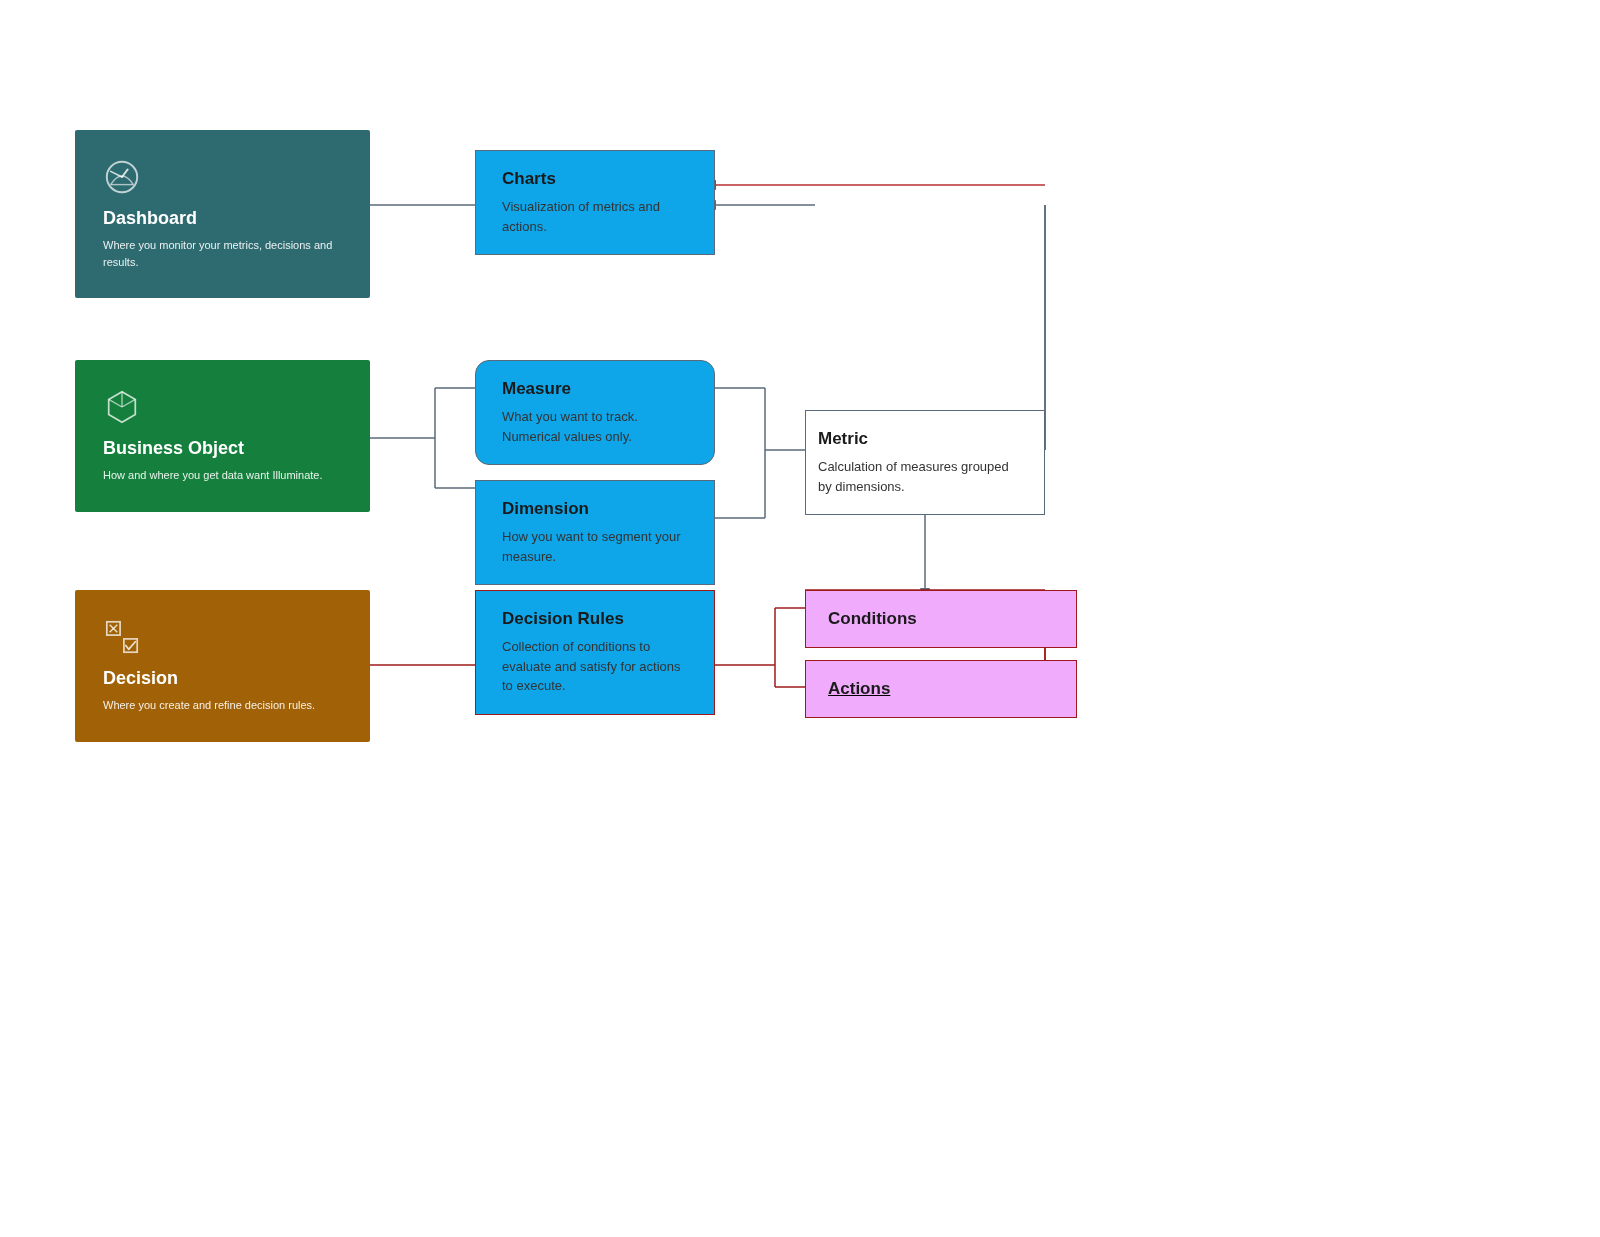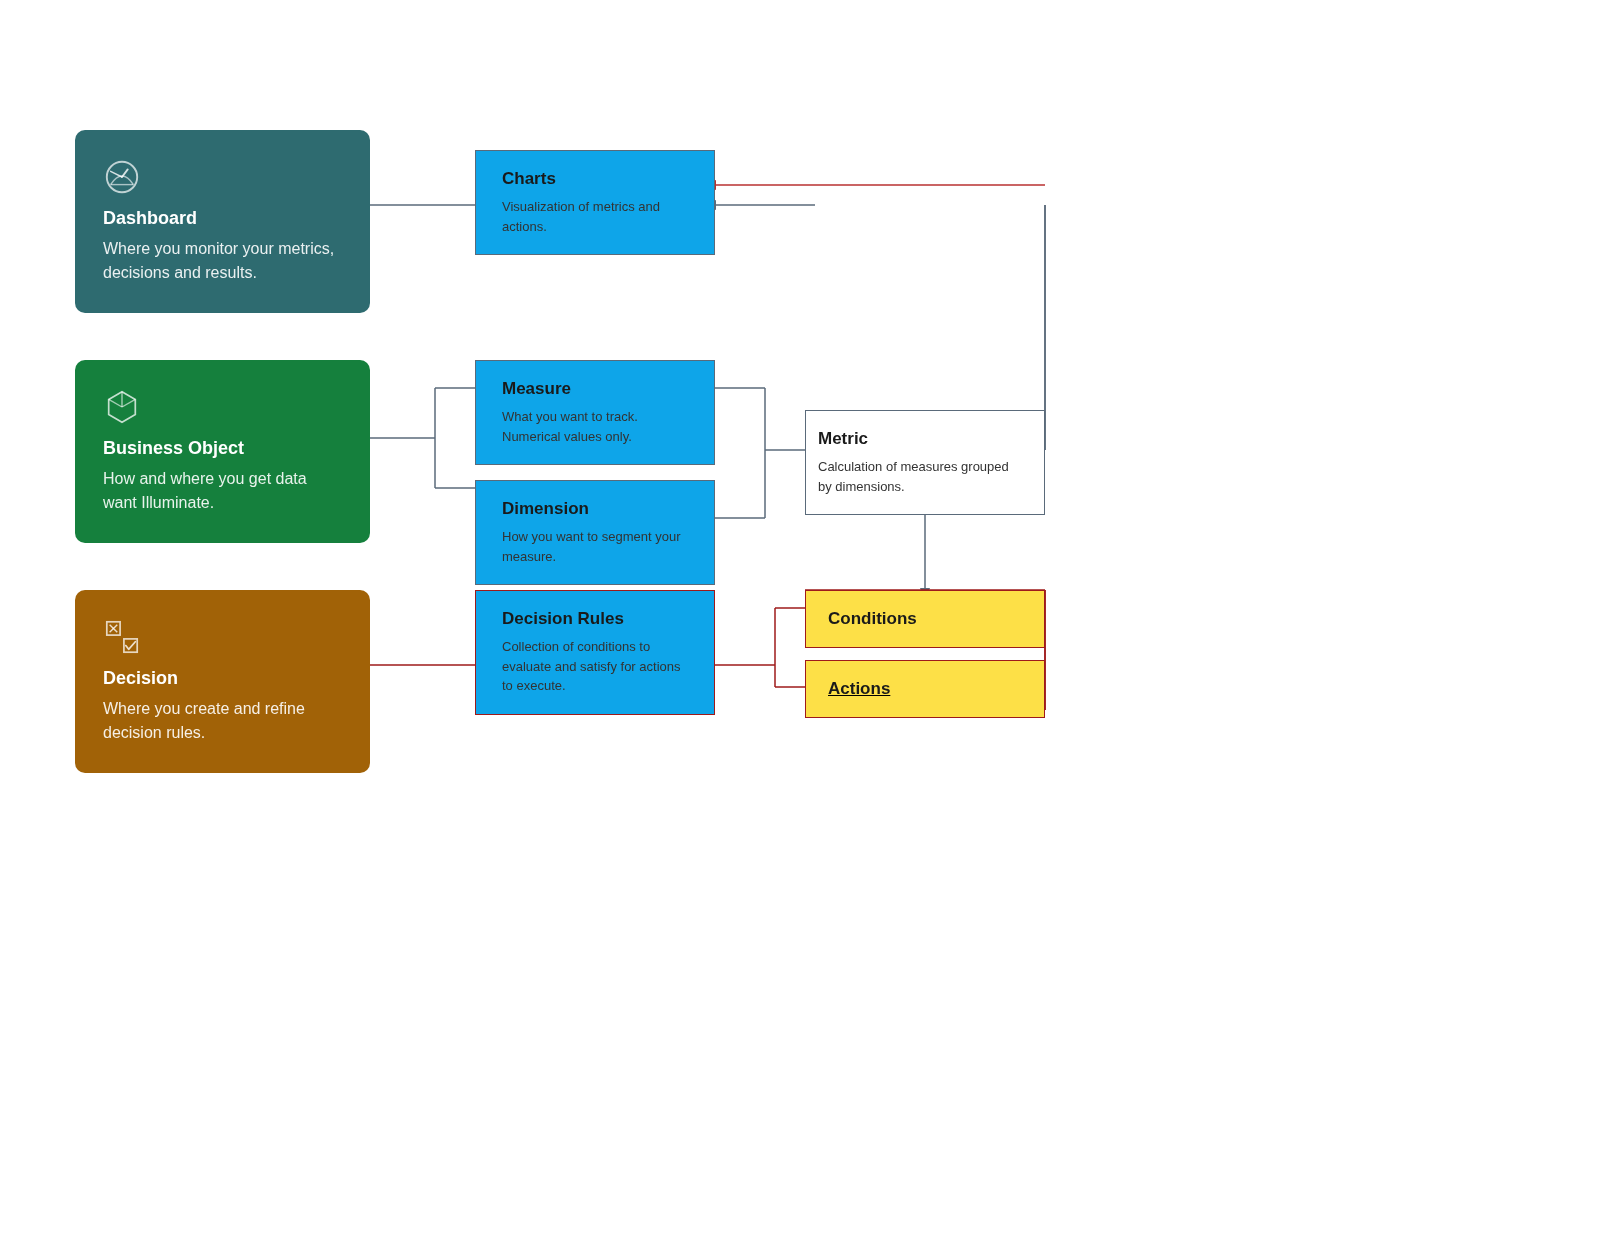--- a/index.html
+++ b/index.html
@@ -19,32 +19,32 @@
       width: 1100px;
       height: 680px;
     }
 
     
     .left-box {
       position: absolute;
       left: 0;
       width: 295px;
       padding: 28px 28px 28px 28px;
-      border-radius: 10px;
+      border-radius: 2px;
     }
 
     .left-box .box-title {
       font-size: 18px;
       font-weight: 700;
       color: #ffffff;
       margin-bottom: 8px;
     }
 
     .left-box .box-desc {
-      font-size: 16px;
+      font-size: 11px;
       color: rgba(255,255,255,0.9);
       line-height: 1.5;
     }
 
     .box-dashboard {
       background: #2e6b70;
       top: 0;
     }
 
     .box-business {
@@ -74,21 +74,21 @@
       margin-bottom: 8px;
     }
 
     .mid-box .box-desc {
       font-size: 13px;
       color: #333333;
       line-height: 1.5;
     }
 
     .box-charts { top: 20px; }
-    .box-measure { top: 230px; }
+    .box-measure { top: 230px; border-radius: 14px; }
     .box-dimension { top: 350px; }
     .box-decision-rules {
       top: 460px;
       border-color: #9e1a1a;
     }
 
     
     .right-box {
       position: absolute;
       left: 730px;
@@ -110,24 +110,24 @@
       color: #333333;
       line-height: 1.5;
     }
 
     .box-metric { top: 280px; padding-left: 12px; }
 
     
     .right-sub-box {
       position: absolute;
       left: 730px;
-      background: #fde047;
+      background: #f0abfc;
       border: 1.5px solid #9e1a1a;
       padding: 18px 22px;
-      width: 240px;
+      width: 272px;
     }
 
     .right-sub-box .box-title {
       font-size: 17px;
       font-weight: 700;
       color: #1a1a1a;
     }
 
     .box-conditions { top: 460px; }
     .box-actions { top: 530px; text-decoration: underline; }

